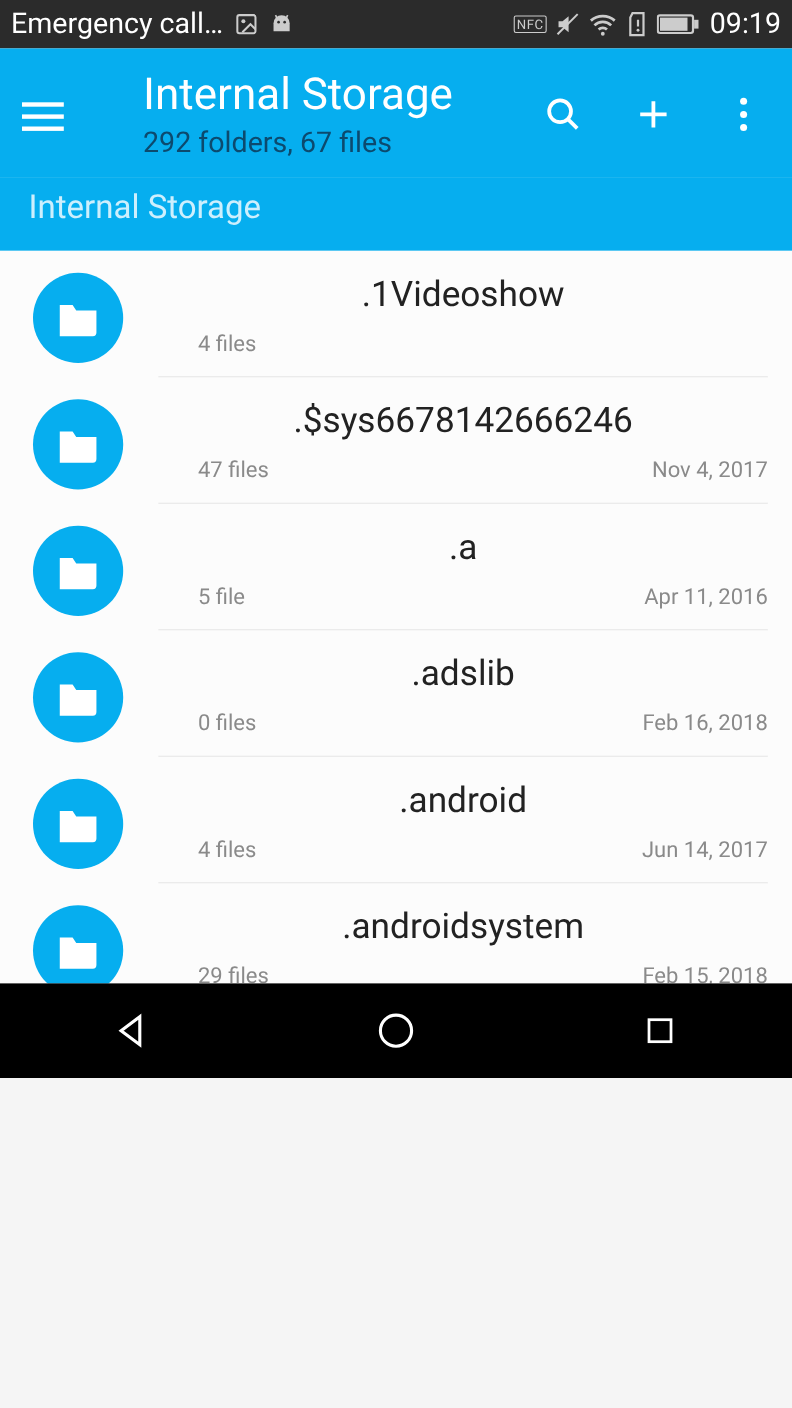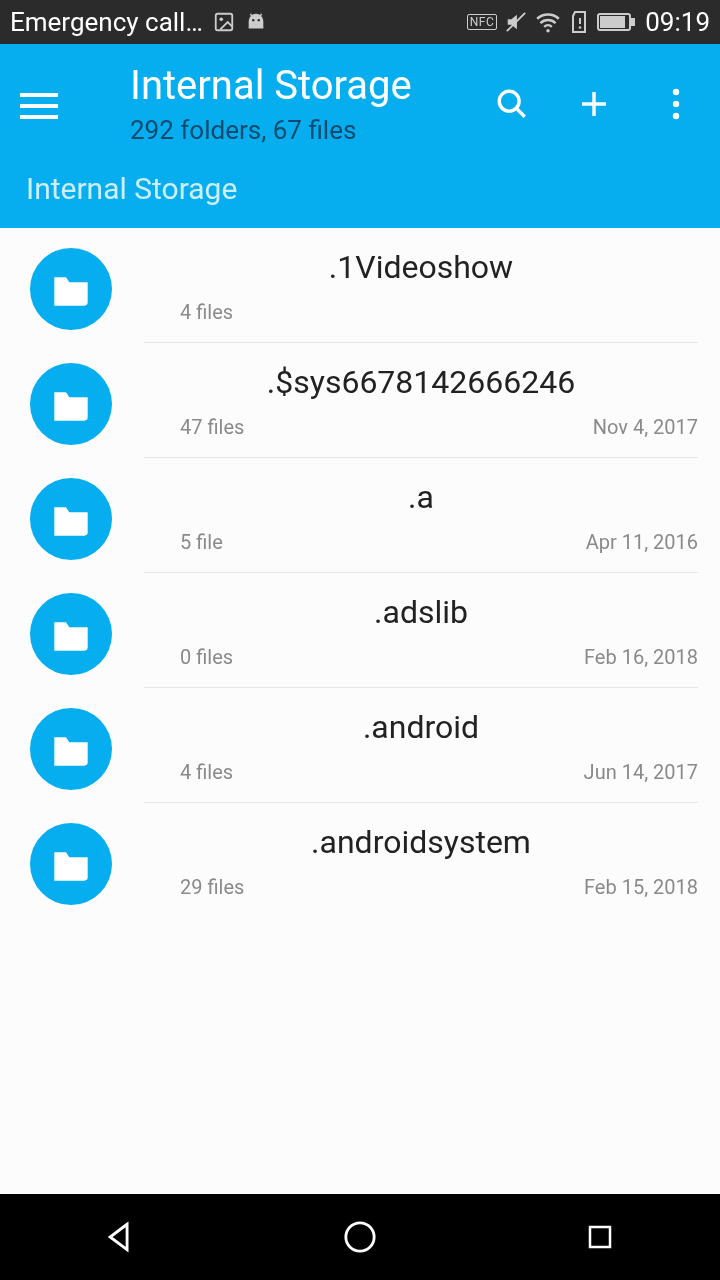--- a/index.html
+++ b/index.html
@@ -1,17 +1,17 @@
 <!DOCTYPE html>
 <html><head>
 <meta charset="utf-8">
 <style>
   * { box-sizing: border-box; margin: 0; padding: 0; }
   html, body { width: 720px; height: 1280px; font-family: Roboto, "Helvetica Neue", Arial, sans-serif; background: #f5f5f5; overflow: hidden; }
-  .screen { width: 720px; height: 1280px; display: flex; flex-direction: column; background: #f5f5f5; }
+  .screen { width: 720px; height: 980px; display: flex; flex-direction: column; background: #f5f5f5; }
 
   
   .status-bar { height: 44px; background: #2b2b2b; color: #fff; display: flex; align-items: center; justify-content: space-between; padding: 0 10px; font-size: 24px; }
   .status-left { display: flex; align-items: center; gap: 10px; }
   .status-right { display: flex; align-items: center; gap: 8px; }
   .status-text { font-size: 26px; }
   .status-icon svg { display: block; }
   .nfc-badge { border:1.5px solid #ccc; font-size:12px; padding:1px 2px; line-height:1; color:#ccc; border-radius:2px; letter-spacing:0.5px; }
 
   

